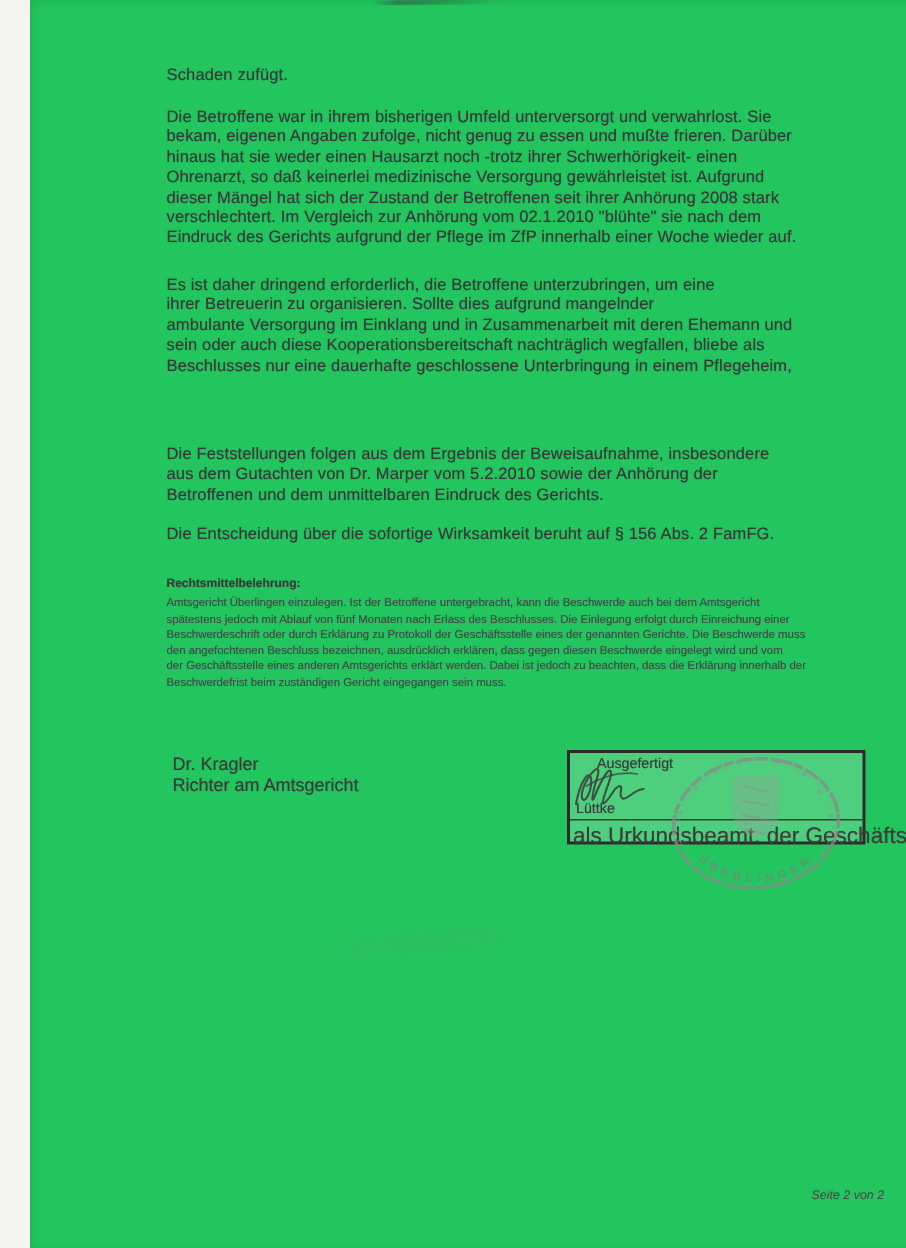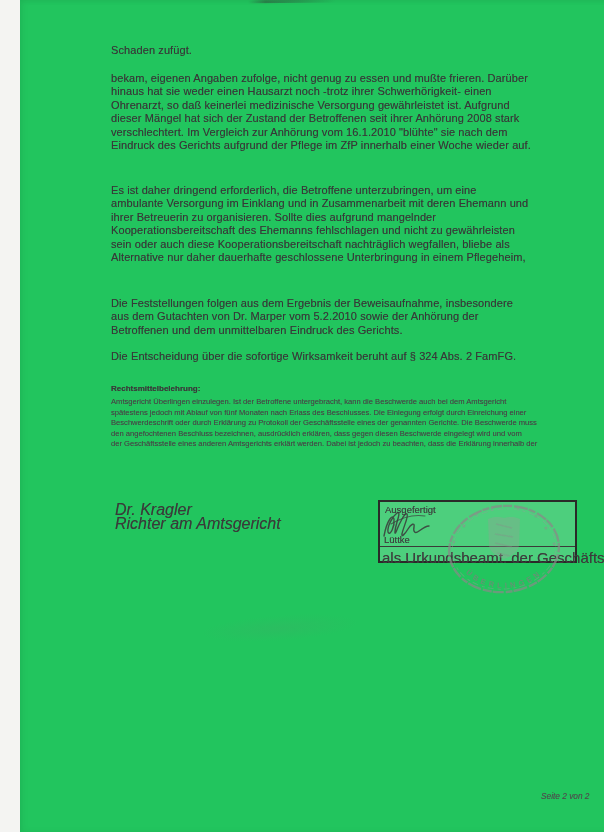--- a/index.html
+++ b/index.html
@@ -54,35 +54,34 @@
     left: 91px;
     font-size: 7.6px;
     line-height: 10.5px;
     color: #474747;
     text-shadow: 0 0 0.5px rgba(71,71,71,0.5);
     white-space: nowrap;
   }
   .sig-block {
     position: absolute;
     left: 95px; top: 503px;
-    font-size: 16px;
+    font-size: 12px;
     line-height: 13.5px;
     color: #3a3a3a;
     text-shadow: 0 0 0.6px rgba(58,58,58,0.55);
-    font-style: italic;
   }
   .certbox {
     position: absolute;
     left: 358px; top: 500px;
     width: 199px; height: 63px;
     border: 2px solid #2a2a28;
     background: rgba(252,252,250,0.2);
   }
   .cert-label {
-    position: absolute; left: 5px; top: 2px;
+    position: absolute; left: 18px; top: 2px;
     font-size: 9.5px; color: #3c3c3c;
     text-shadow: 0 0 0.5px rgba(60,60,60,0.6);
   }
   .cert-signature {
     position: absolute; left: 1px; top: 8px;
     width: 72px; height: 34px;
   }
   .cert-name {
     position: absolute; left: 4px; top: 32px;
     font-size: 9.5px; color: #3c3c3c;
@@ -119,55 +118,56 @@
 <div class="page">
 
   <div class="artifact-top"></div>
   <div class="artifact-smudge"></div>
 
   <div class="block" style="top:44px">
       <div>Schaden zufügt.</div>
     </div>
 
   <div class="block" style="top:72px">
+      <div>Die Betroffene war in ihrem bisherigen Umfeld unterversorgt und verwahrlost. Sie</div>
       <div>bekam, eigenen Angaben zufolge, nicht genug zu essen und mußte frieren. Darüber</div>
       <div>hinaus hat sie weder einen Hausarzt noch -trotz ihrer Schwerhörigkeit- einen</div>
       <div>Ohrenarzt, so daß keinerlei medizinische Versorgung gewährleistet ist. Aufgrund</div>
       <div>dieser Mängel hat sich der Zustand der Betroffenen seit ihrer Anhörung 2008 stark</div>
-      <div>verschlechtert. Im Vergleich zur Anhörung vom 16.1.2010 "blühte" sie nach dem</div>
+      <div>verschlechtert. Im Vergleich zur Anhörung vom 02.1.2010 "blühte" sie nach dem</div>
       <div>Eindruck des Gerichts aufgrund der Pflege im ZfP innerhalb einer Woche wieder auf.</div>
     </div>
 
   <div class="block" style="top:184px">
       <div>Es ist daher dringend erforderlich, die Betroffene unterzubringen, um eine</div>
+      <div>ihrer Betreuerin zu organisieren. Sollte dies aufgrund mangelnder</div>
       <div>ambulante Versorgung im Einklang und in Zusammenarbeit mit deren Ehemann und</div>
-      <div>ihrer Betreuerin zu organisieren. Sollte dies aufgrund mangelnder</div>
-      <div>Kooperationsbereitschaft des Ehemanns fehlschlagen und nicht zu gewährleisten</div>
       <div>sein oder auch diese Kooperationsbereitschaft nachträglich wegfallen, bliebe als</div>
-      <div>Alternative nur daher dauerhafte geschlossene Unterbringung in einem Pflegeheim,</div>
+      <div>Beschlusses nur eine dauerhafte geschlossene Unterbringung in einem Pflegeheim,</div>
     </div>
 
   <div class="block" style="top:297px">
       <div>Die Feststellungen folgen aus dem Ergebnis der Beweisaufnahme, insbesondere</div>
       <div>aus dem Gutachten von Dr. Marper vom 5.2.2010 sowie der Anhörung der</div>
       <div>Betroffenen und dem unmittelbaren Eindruck des Gerichts.</div>
     </div>
 
   <div class="block" style="top:350px">
-      <div>Die Entscheidung über die sofortige Wirksamkeit beruht auf § 324 Abs. 2 FamFG.</div>
+      <div>Die Entscheidung über die sofortige Wirksamkeit beruht auf § 156 Abs. 2 FamFG.</div>
     </div>
 
   <div class="heading-small" style="top:384px">Rechtsmittelbelehrung:</div>
 
   <div class="smallprint" style="top:397px">
       <div>Amtsgericht Überlingen einzulegen. Ist der Betroffene untergebracht, kann die Beschwerde auch bei dem Amtsgericht</div>
       <div>spätestens jedoch mit Ablauf von fünf Monaten nach Erlass des Beschlusses. Die Einlegung erfolgt durch Einreichung einer</div>
       <div>Beschwerdeschrift oder durch Erklärung zu Protokoll der Geschäftsstelle eines der genannten Gerichte. Die Beschwerde muss</div>
       <div>den angefochtenen Beschluss bezeichnen, ausdrücklich erklären, dass gegen diesen Beschwerde eingelegt wird und vom</div>
       <div>der Geschäftsstelle eines anderen Amtsgerichts erklärt werden. Dabei ist jedoch zu beachten, dass die Erklärung innerhalb der</div>
+      <div>Beschwerdefrist beim zuständigen Gericht eingegangen sein muss.</div>
     </div>
 
   <div class="sig-block">
     <div>Dr. Kragler</div>
     <div>Richter am Amtsgericht</div>
   </div>
 
   <div class="certbox">
     <div class="cert-label">Ausgefertigt</div>
     <svg class="cert-signature" viewBox="0 0 72 34" xmlns="http://www.w3.org/2000/svg">

